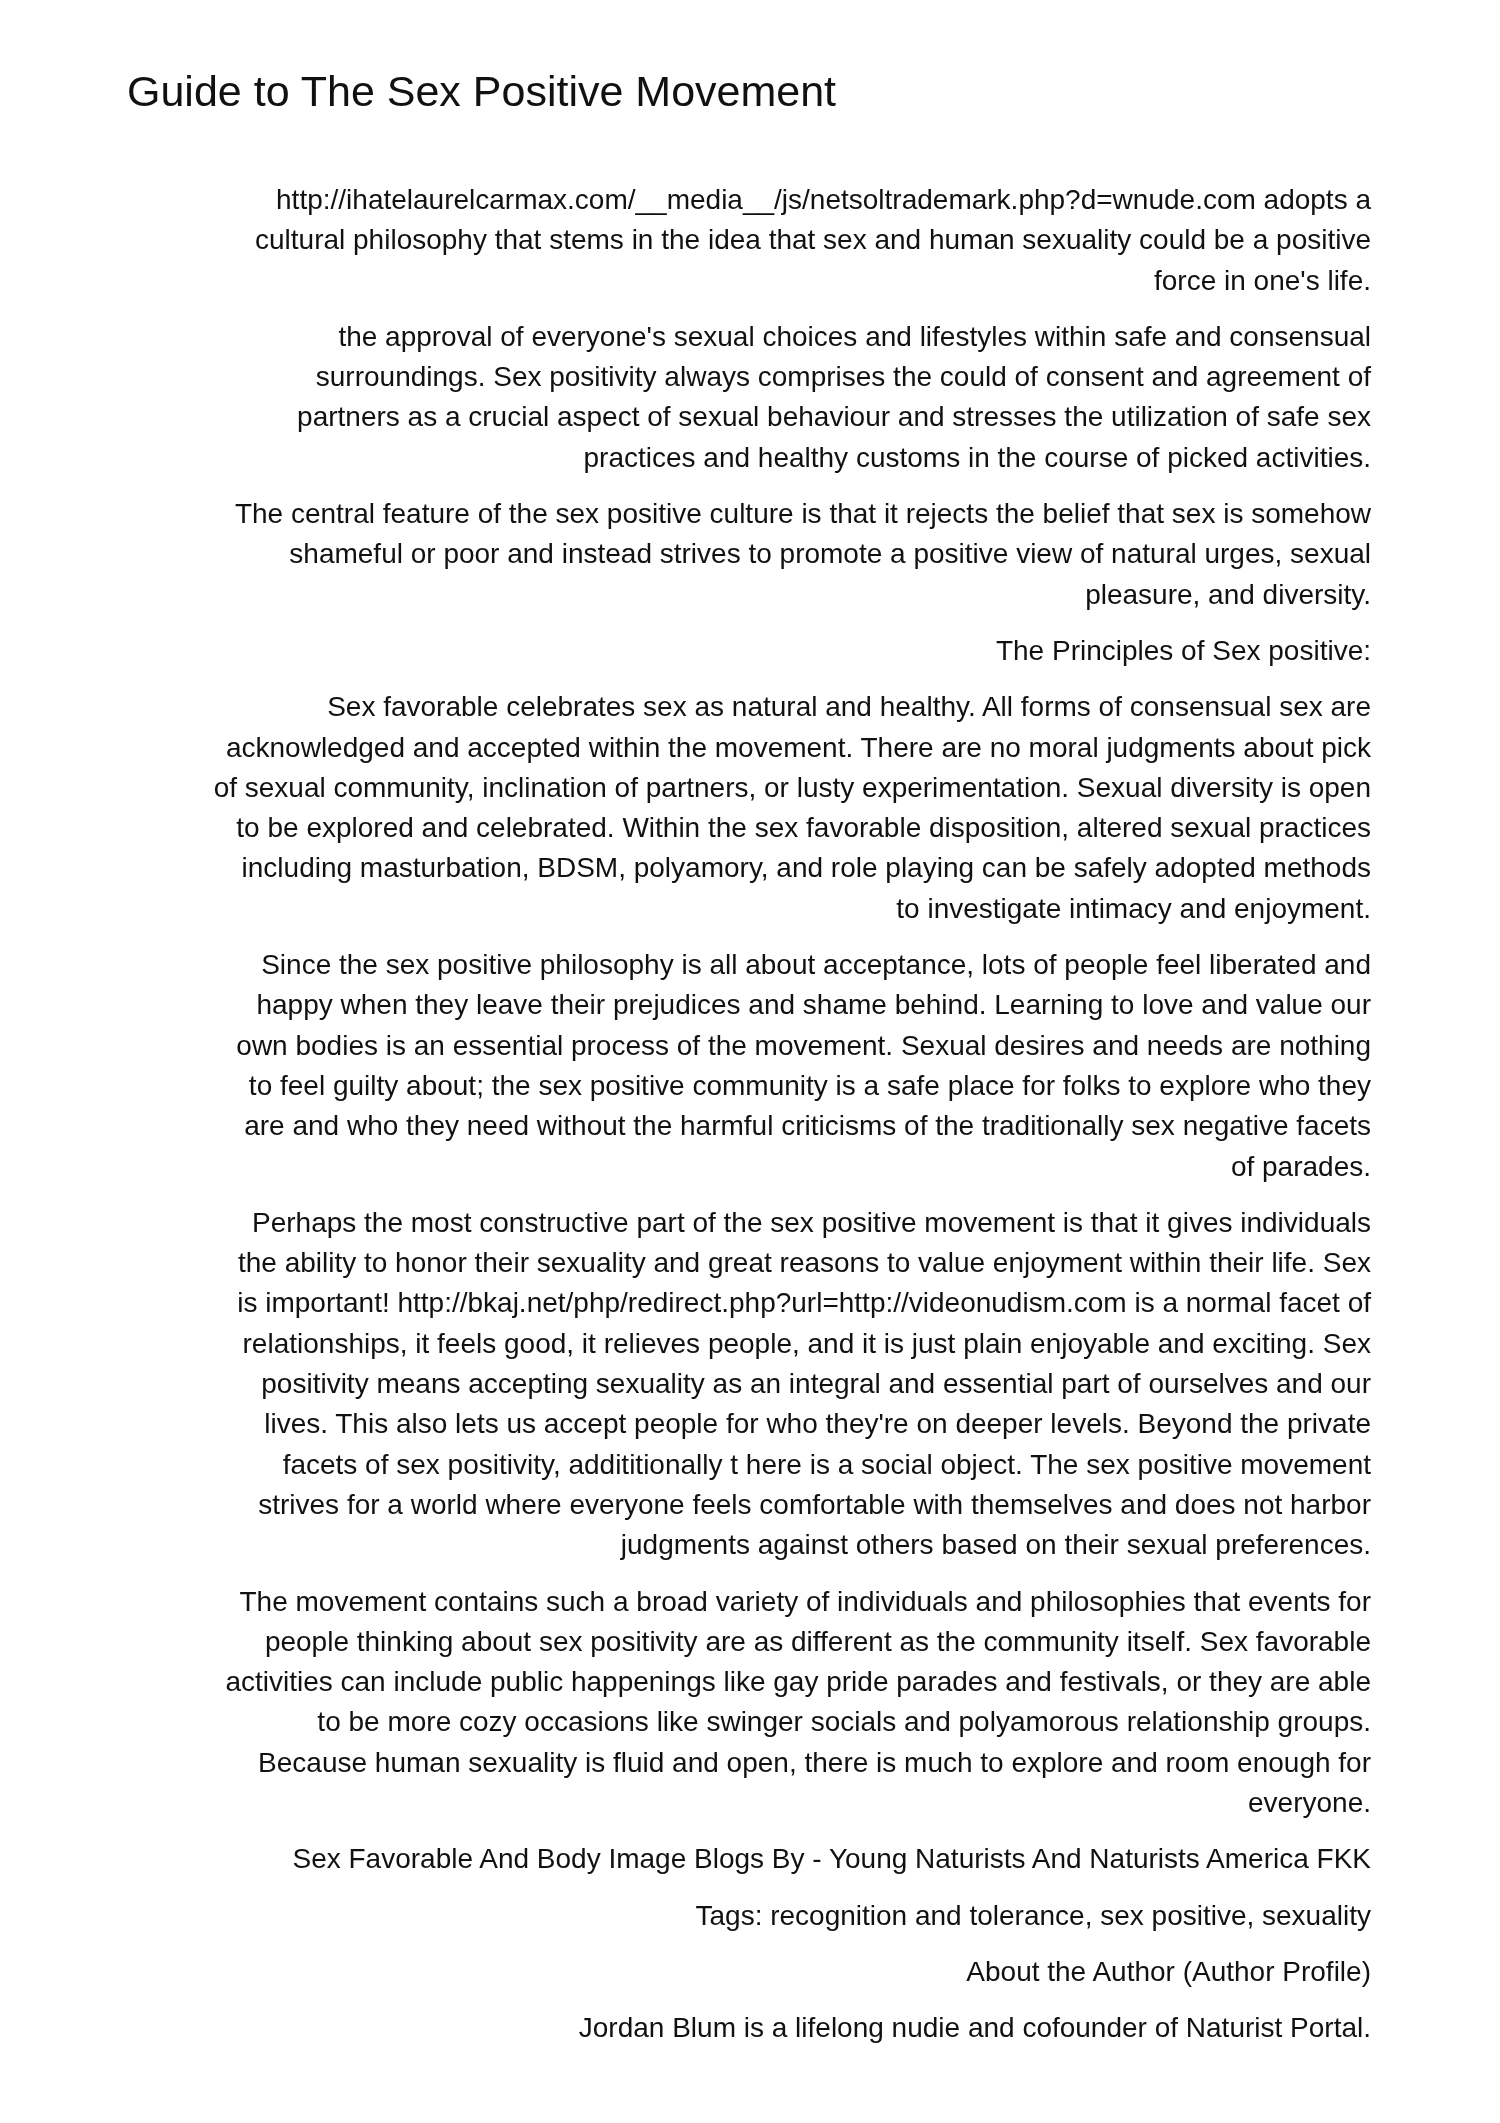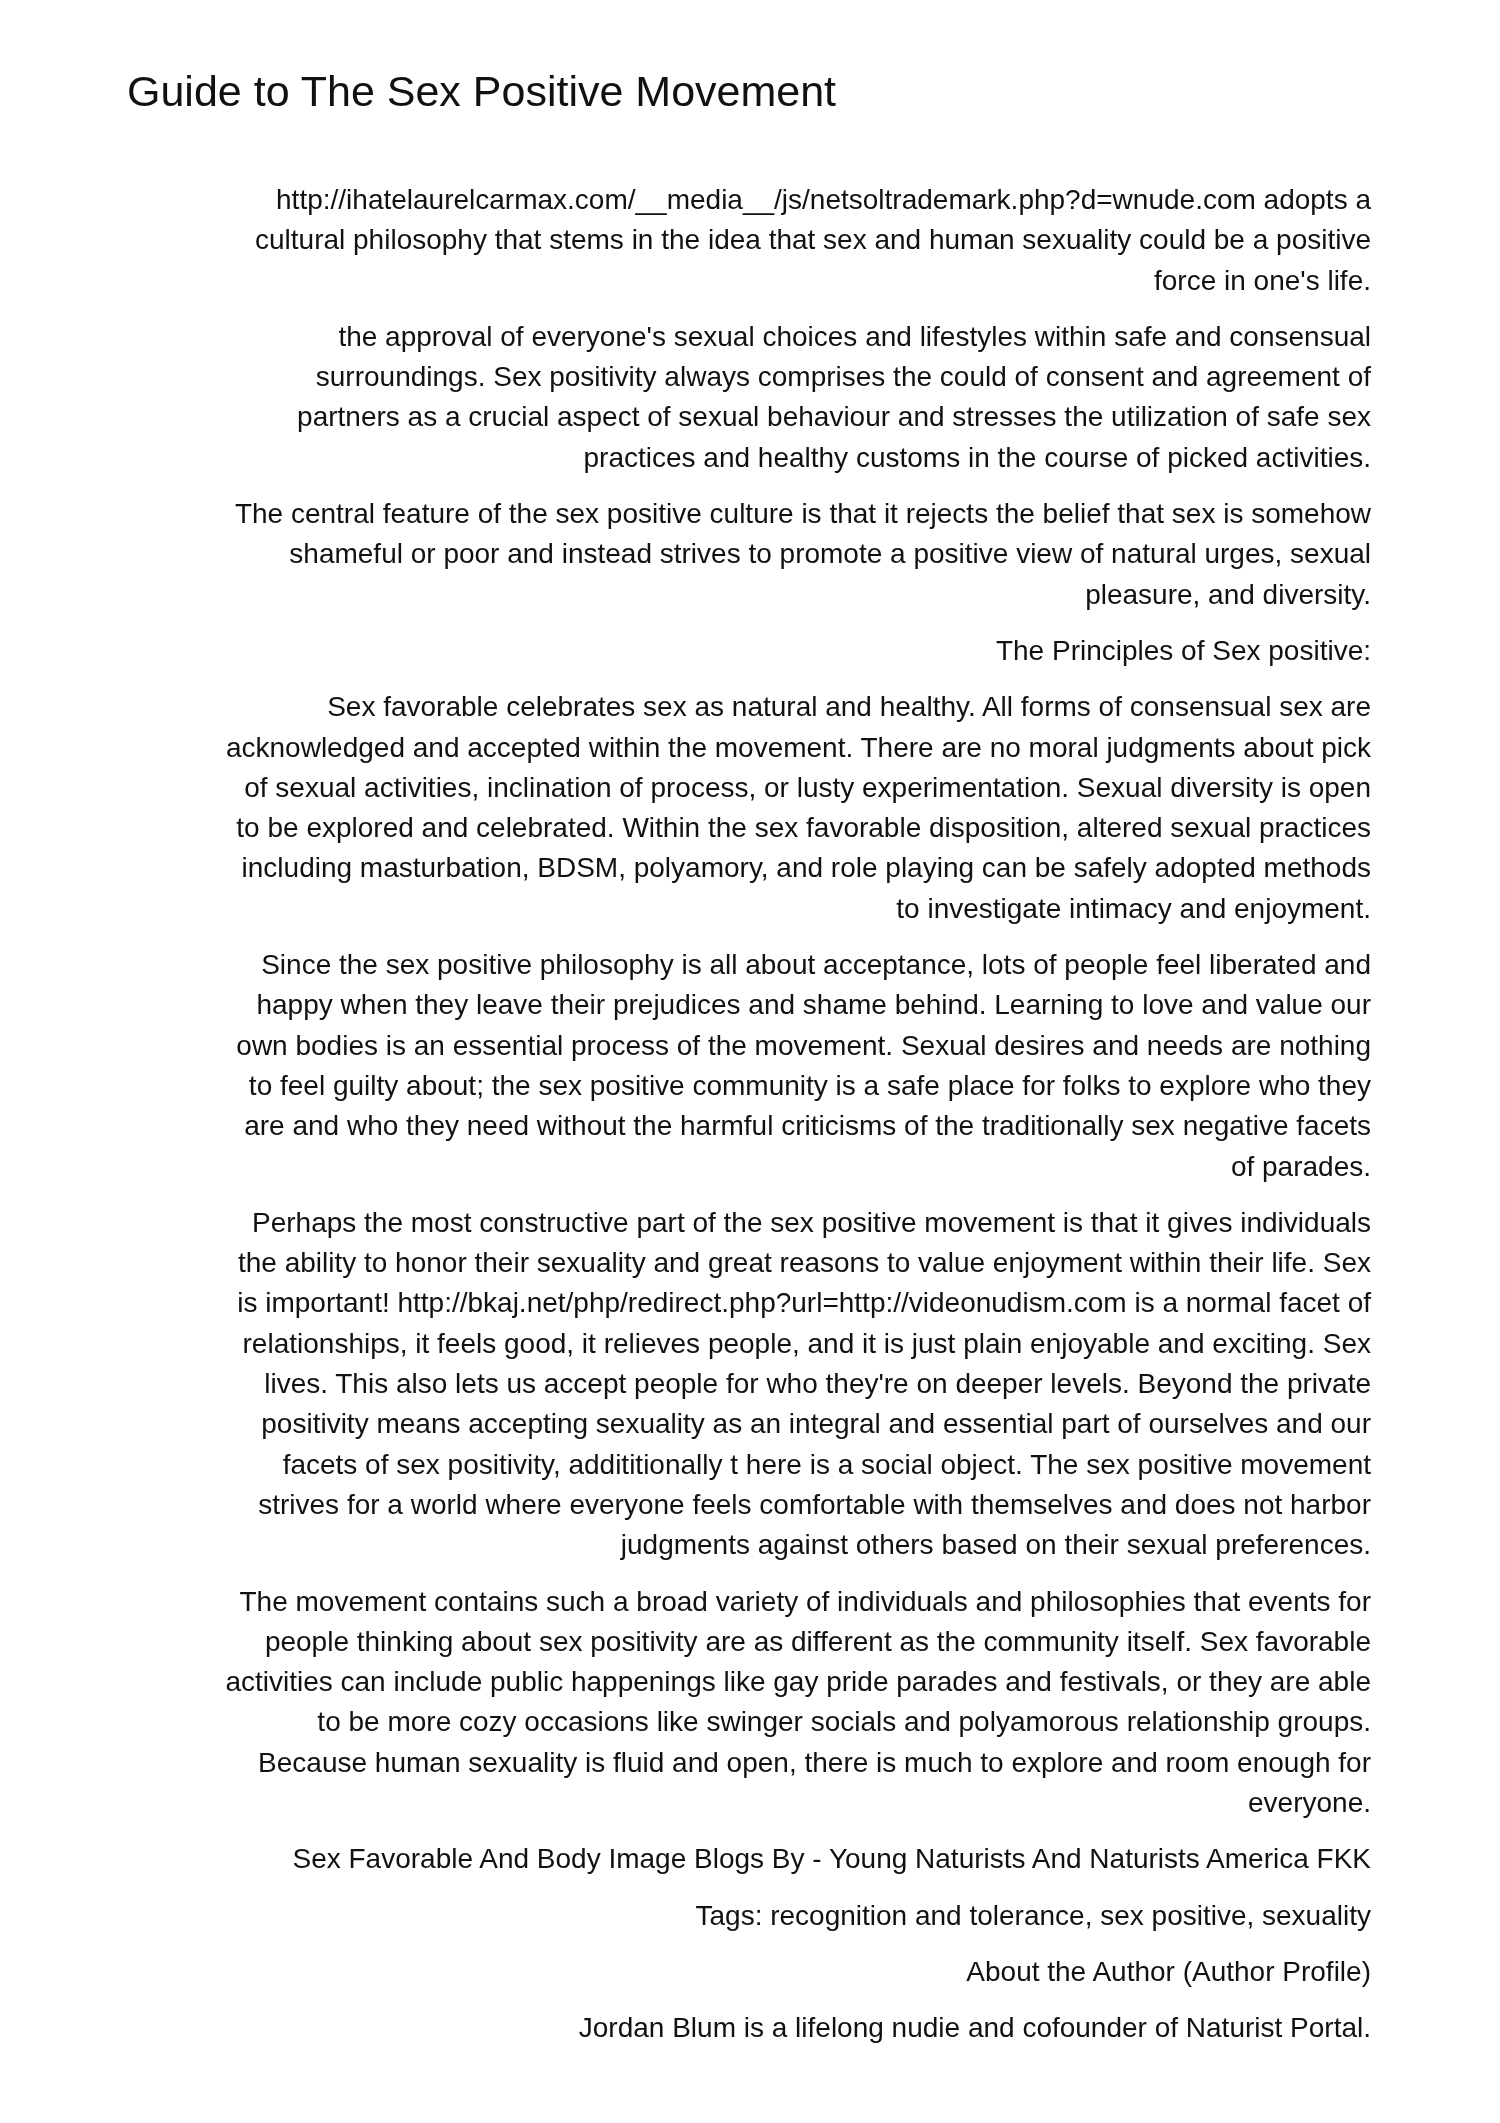--- a/index.html
+++ b/index.html
@@ -79,43 +79,43 @@
       <span class="line">pleasure, and diversity.</span>
     </p>
 
     <p class="paragraph">
       <span class="line">The Principles of Sex positive:</span>
     </p>
 
     <p class="paragraph">
       <span class="line">Sex favorable celebrates sex as natural and healthy. All forms of consensual sex are</span>
       <span class="line">acknowledged and accepted within the movement. There are no moral judgments about pick</span>
-      <span class="line">of sexual activities, inclination of process, or lusty experimentation. Sexual diversity is open</span>
+      <span class="line">of sexual community, inclination of partners, or lusty experimentation. Sexual diversity is open</span>
       <span class="line">to be explored and celebrated. Within the sex favorable disposition, altered sexual practices</span>
       <span class="line">including masturbation, BDSM, polyamory, and role playing can be safely adopted methods</span>
       <span class="line">to investigate intimacy and enjoyment.</span>
     </p>
 
 
     <p class="paragraph">
       <span class="line">Since the sex positive philosophy is all about acceptance, lots of people feel liberated and</span>
       <span class="line">happy when they leave their prejudices and shame behind. Learning to love and value our</span>
       <span class="line">own bodies is an essential process of the movement. Sexual desires and needs are nothing</span>
       <span class="line">to feel guilty about; the sex positive community is a safe place for folks to explore who they</span>
       <span class="line">are and who they need without the harmful criticisms of the traditionally sex negative facets</span>
       <span class="line">of parades.</span>
     </p>
 
     <p class="paragraph">
       <span class="line">Perhaps the most constructive part of the sex positive movement is that it gives individuals</span>
       <span class="line">the ability to honor their sexuality and great reasons to value enjoyment within their life. Sex</span>
       <span class="line">is important! http://bkaj.net/php/redirect.php?url=http://videonudism.com is a normal facet of</span>
       <span class="line">relationships, it feels good, it relieves people, and it is just plain enjoyable and exciting. Sex</span>
+      <span class="line">positivity means accepting sexuality as an integral and essential part of ourselves and our</span>
       <span class="line">lives. This also lets us accept people for who they're on deeper levels. Beyond the private</span>
-      <span class="line">positivity means accepting sexuality as an integral and essential part of ourselves and our</span>
       <span class="line">facets of sex positivity, addititionally t here is a social object. The sex positive movement</span>
       <span class="line">strives for a world where everyone feels comfortable with themselves and does not harbor</span>
       <span class="line">judgments against others based on their sexual preferences.</span>
     </p>
 
     <p class="paragraph">
       <span class="line">The movement contains such a broad variety of individuals and philosophies that events for</span>
       <span class="line">people thinking about sex positivity are as different as the community itself. Sex favorable</span>
       <span class="line">activities can include public happenings like gay pride parades and festivals, or they are able</span>
       <span class="line">to be more cozy occasions like swinger socials and polyamorous relationship groups.</span>

